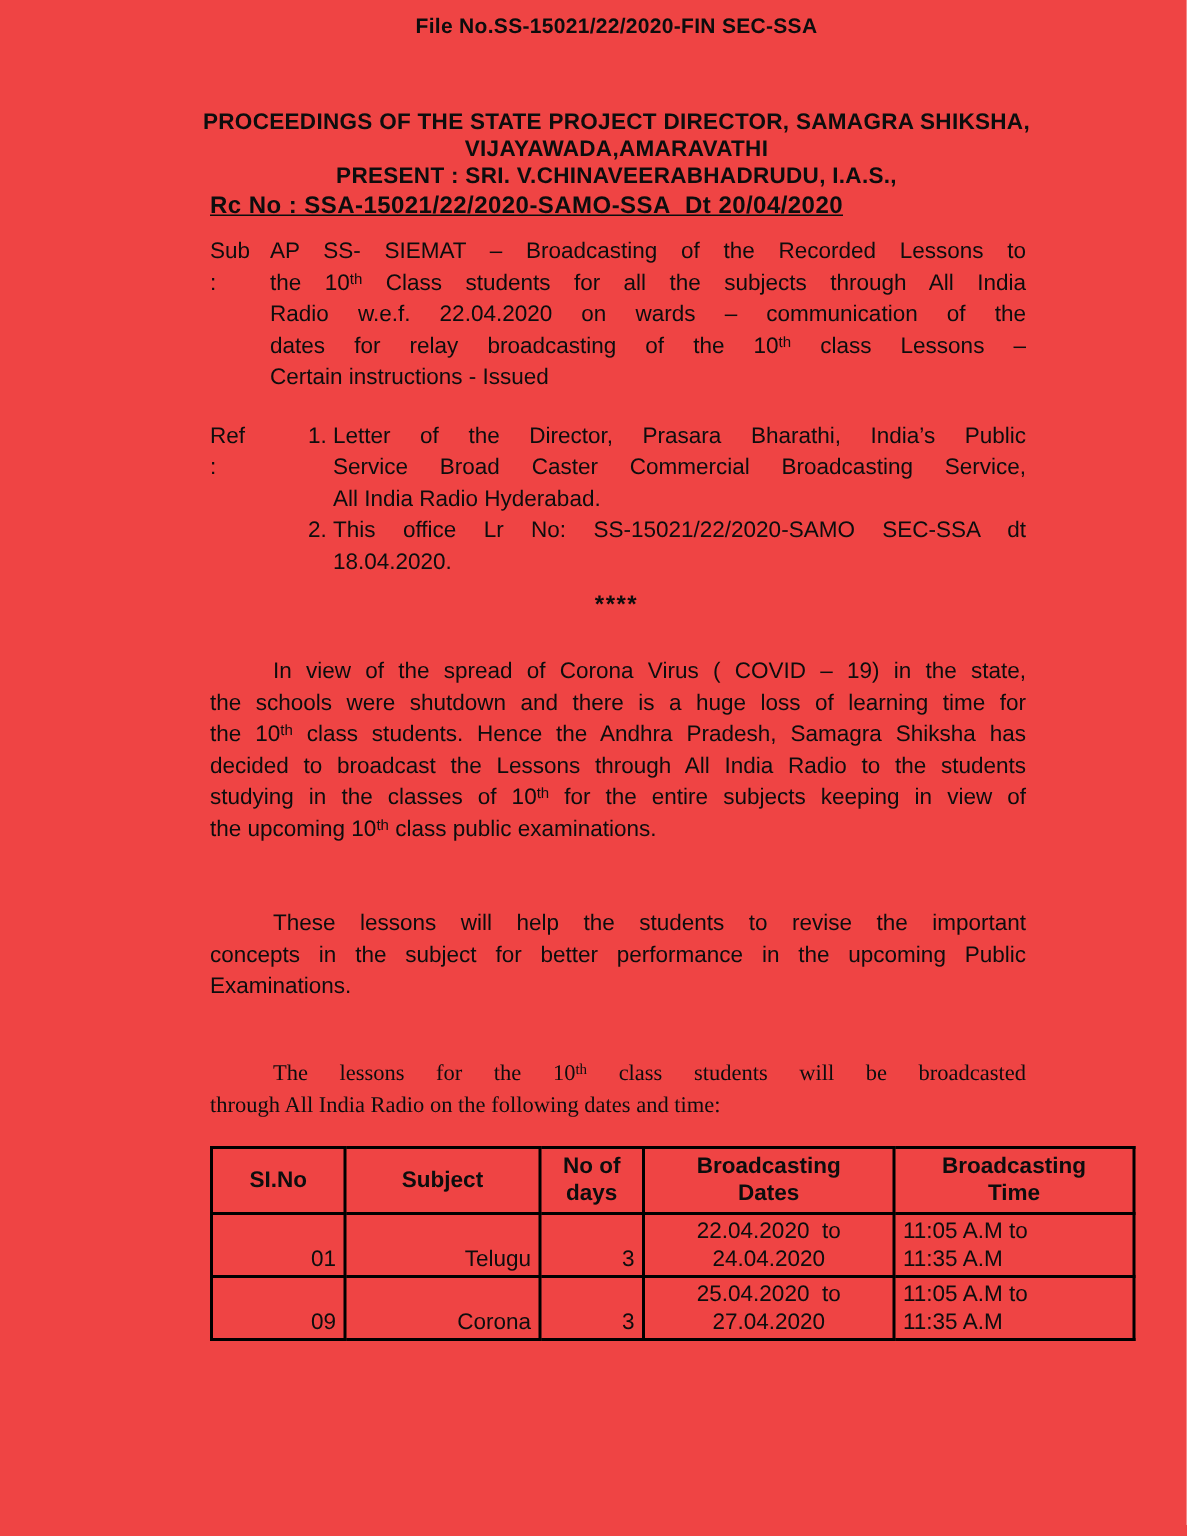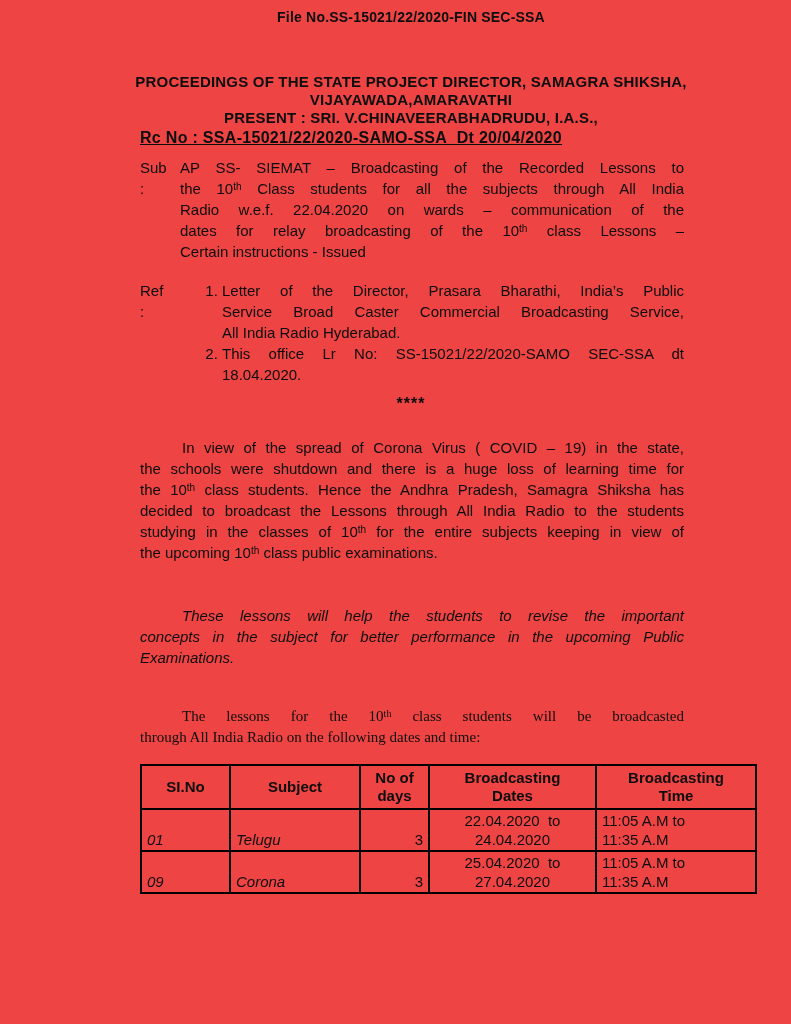--- a/index.html
+++ b/index.html
@@ -17,40 +17,40 @@
   .labeled { display: flex; margin: 10px 118px 0 120px; font-size: 15px; line-height: 21px; }
   .lab { flex: 0 0 40px; width: 40px; font-weight: normal; }
   .lab div { line-height: 21px; }
   .flow-body { flex: 1; min-width: 0; }
   .ref { margin-top: 18px; }
   .ref-list { flex: 1; margin: 0; padding-left: 42px; list-style: decimal; }
   .ref-list li { padding: 0; margin: 0; }
   .stars { margin-top: 10px; text-align: center; font-weight: bold; font-size: 16px; letter-spacing: 1px; }
   .order-h { margin: 26px 0 0 120px; font-weight: bold; font-size: 16px; letter-spacing: .2px; }
   .para { margin: 24px 118px 0 120px; font-size: 15px; line-height: 21px; }
-  .p2 { margin-top: 42px; font-style: italic; }
+  .p2 { margin-top: 42px; }
   .p3 { margin-top: 38px; font-family: Liberation Serif, serif; }
   .tline { min-height: 21px; }
   .just { text-align: justify; text-align-last: justify; }
   .ind { padding-left: 42px; }
   sup { font-size: 10px; line-height: 0; vertical-align: 4px; }
   .btab {
     margin: 16px 0 0 120px; border-collapse: collapse; table-layout: fixed;
     width: 555px; font-size: 15px;
   }
   .btab th, .btab td { border: 2px solid #000; padding: 1px 5px; white-space: pre-line; overflow: hidden; }
   .btab th { font-weight: bold; vertical-align: middle; text-align: center; line-height: 18px; height: 40px; }
   .c-sl { width: 77px; }
   .c-sub { width: 118px; }
   .c-days { width: 57px; text-align: left; }
   .c-dates { width: 155px; }
   .c-time { width: 148px; }
   .btab tbody tr { height: 39px; }
   .btab td { line-height: 19px; }
-  .v-sl, .v-sub { text-align: left; vertical-align: bottom; font-style: italic; }
+  .v-sl, .v-sub { text-align: right; vertical-align: bottom; }
   .v-days { text-align: right; vertical-align: bottom; }
   .v-dates { text-align: center; vertical-align: top; }
   .v-time { text-align: left; vertical-align: top; }
 </style>
 </head>
 <body>
 
 <div class="page">
 
   <div class="file-no">File No.SS-15021/22/2020-FIN SEC-SSA</div>

